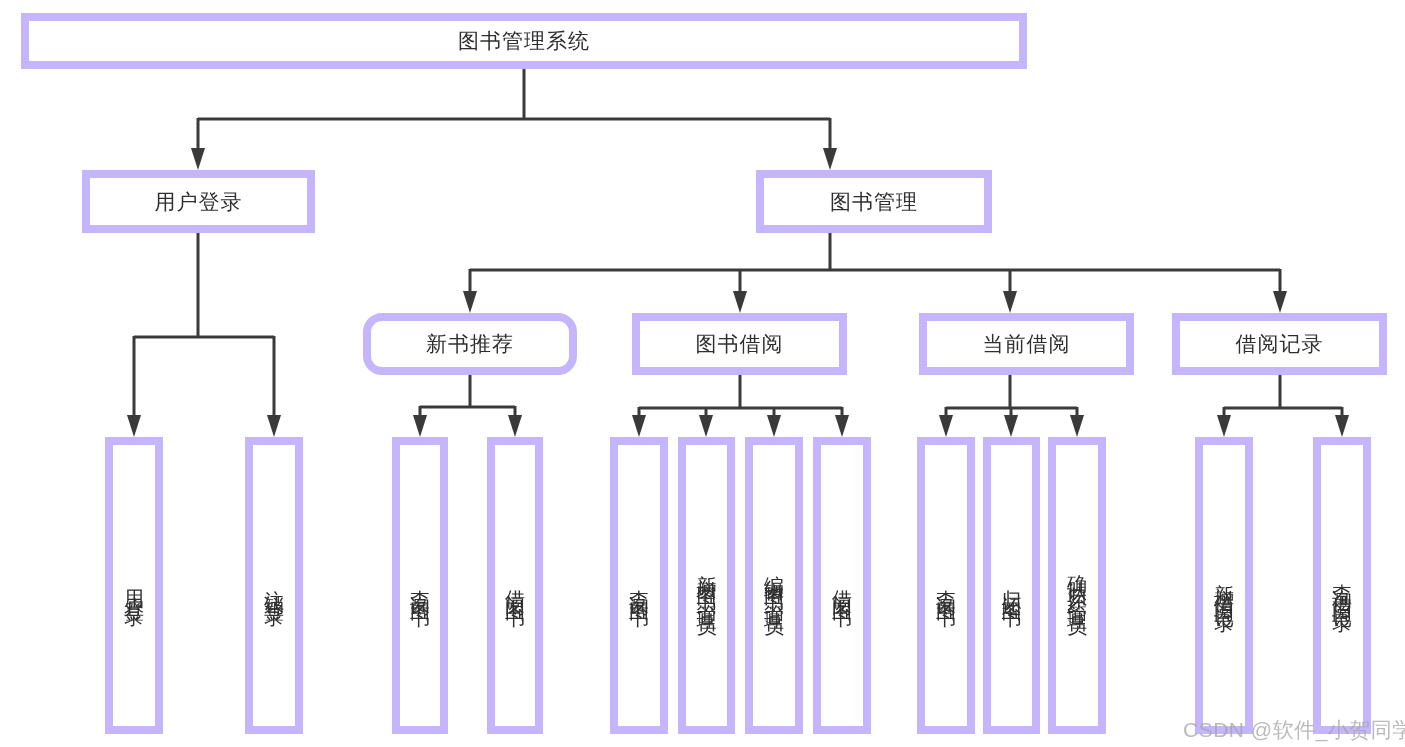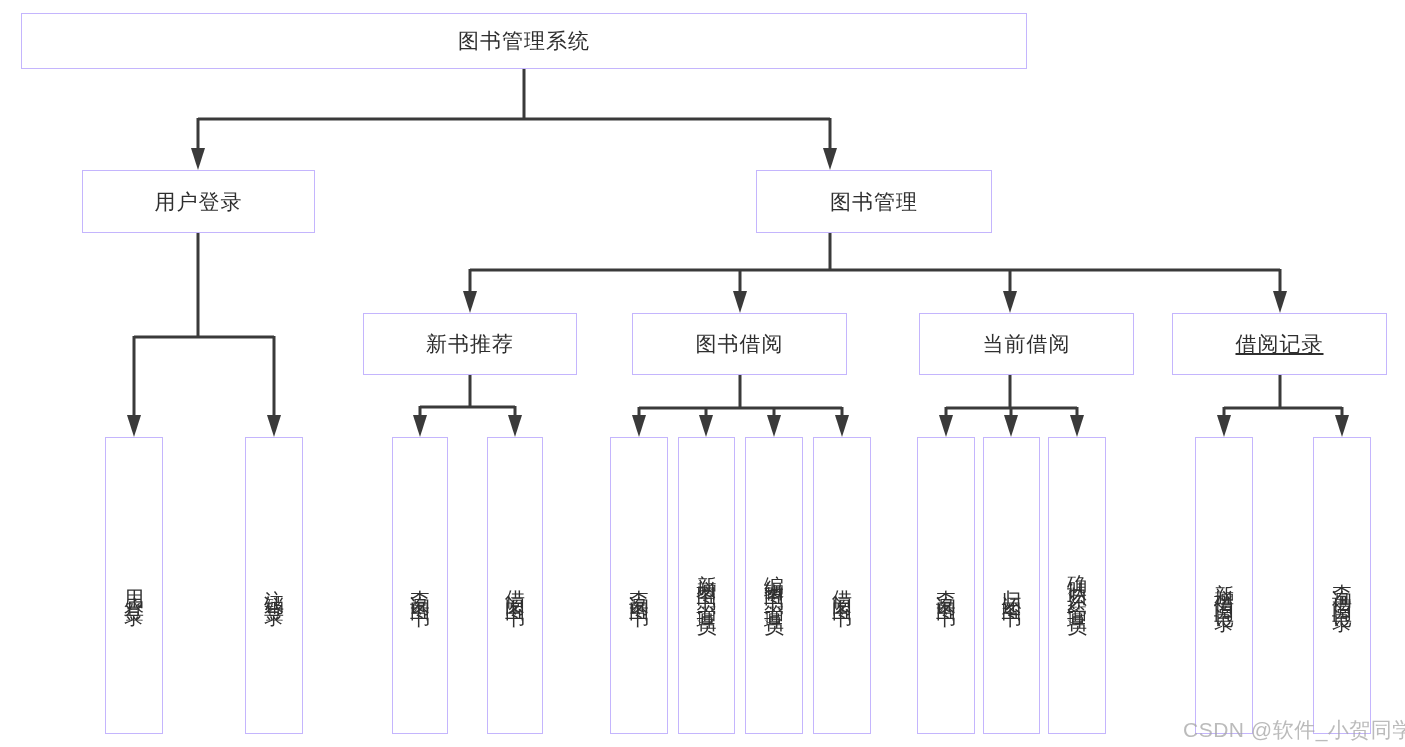--- a/index.html
+++ b/index.html
@@ -4,21 +4,21 @@
 <style>
   html,body{margin:0;padding:0;}
   body{
     width:1405px;height:747px;position:relative;overflow:hidden;
     background:#ffffff;color:#2f2f2f;
     font-family:"Liberation Sans","DejaVu Sans",sans-serif;
   }
   #connectors{position:absolute;left:0;top:0;width:1405px;height:747px;}
   .box{
     position:absolute;box-sizing:border-box;background:#ffffff;
-    border:1px solid #c4b5fd;
+    border:8px solid #c4b5fd;
     display:flex;align-items:center;justify-content:center;
   }
   .hlabel{font-size:21px;letter-spacing:1px;white-space:nowrap;}
   .leaf{top:437px;height:297px;}
   .vtext{
     writing-mode:vertical-rl;text-orientation:mixed;
     font-size:20px;line-height:1.05;letter-spacing:6px;white-space:nowrap;
   }
   .watermark{
     position:absolute;left:1183px;top:716px;
@@ -73,30 +73,30 @@
   <span class="hlabel">图书管理系统</span>
 </div>
 
 <div class="box" style="left:82px;top:170px;width:233px;height:63px;">
   <span class="hlabel">用户登录</span>
 </div>
 <div class="box" style="left:712px;top:170px;width:236px;height:63px;margin-left:44px;">
   <span class="hlabel">图书管理</span>
 </div>
 
-<div class="box" style="left:363px;top:313px;width:214px;height:62px;">
+<div class="box" style="left:363px;top:313px;width:214px;height:62px;border-radius:19px;">
   <span class="hlabel">新书推荐</span>
 </div>
 <div class="box" style="left:632px;top:313px;width:215px;height:62px;">
   <span class="hlabel">图书借阅</span>
 </div>
 <div class="box" style="left:903px;top:313px;width:215px;height:62px;margin-left:16px;">
   <span class="hlabel">当前借阅</span>
 </div>
-<div class="box" style="left:1172px;top:313px;width:215px;height:62px;text-decoration:underline;">
+<div class="box" style="left:1172px;top:313px;width:215px;height:62px;">
   <span class="hlabel">借阅记录</span>
 </div>
 
 <div class="box leaf" style="left:105px;width:58px;">
   <span class="vtext">用户登录</span>
 </div>
 <div class="box leaf" style="left:245px;width:58px;">
   <span class="vtext">注销登录</span>
 </div>
 <div class="box leaf" style="left:392px;width:56px;">

